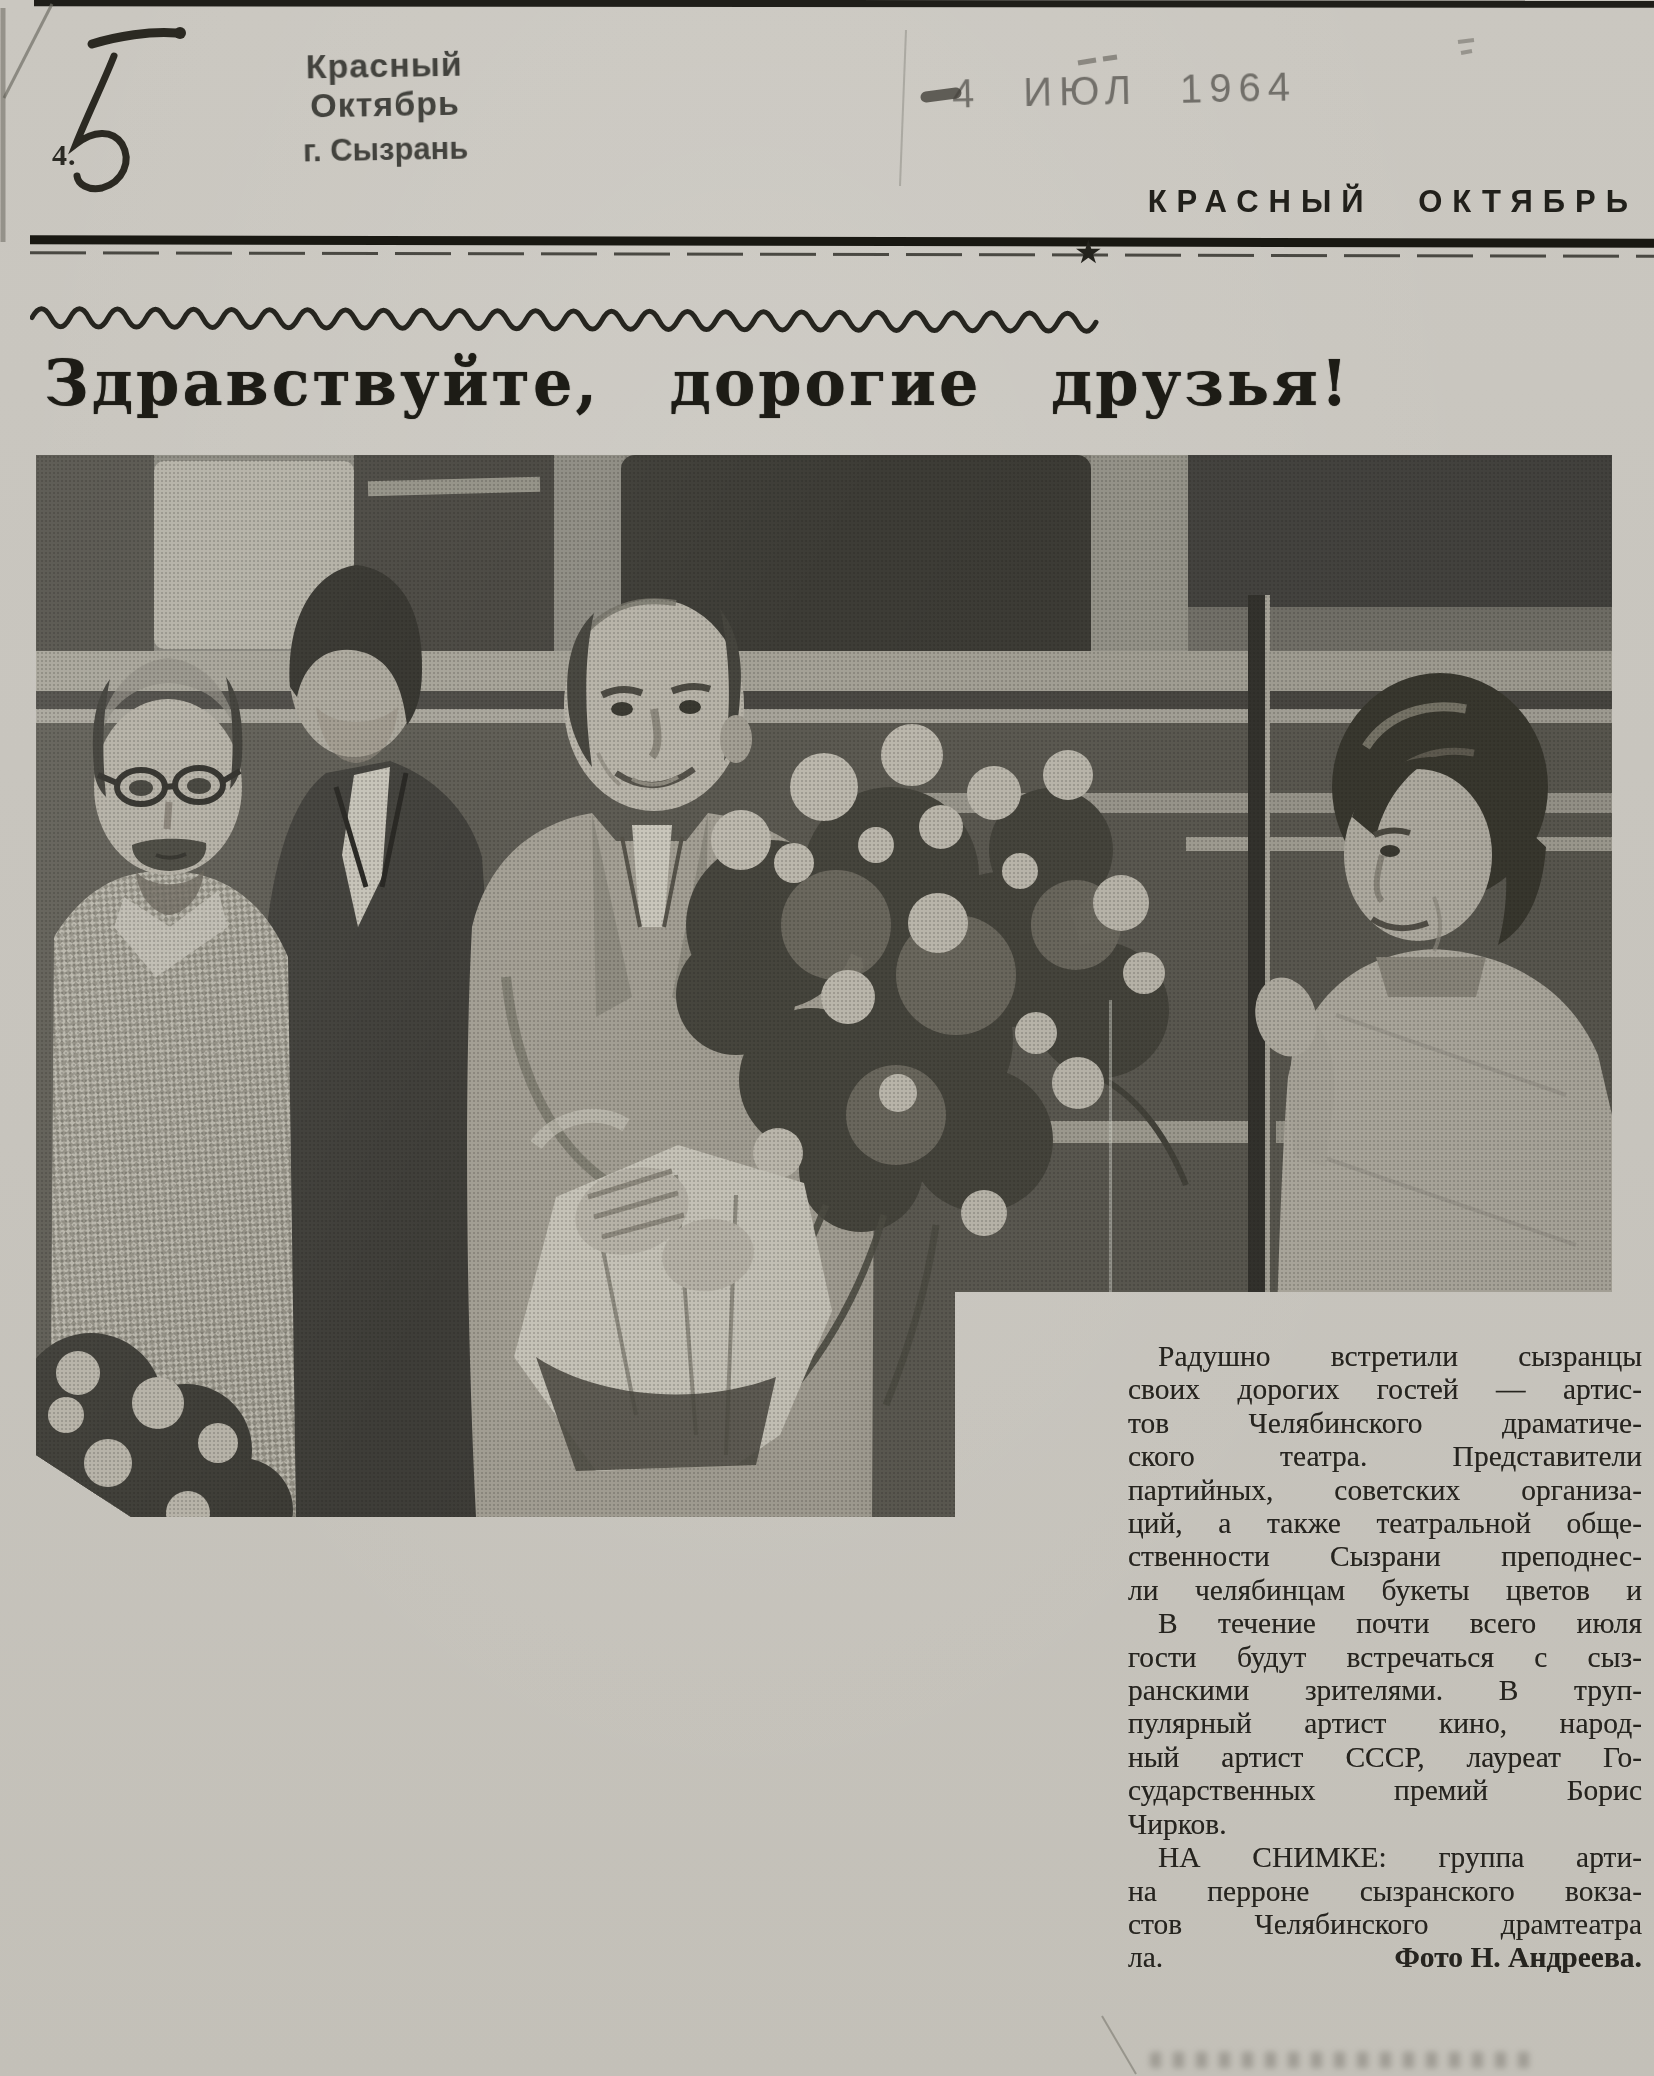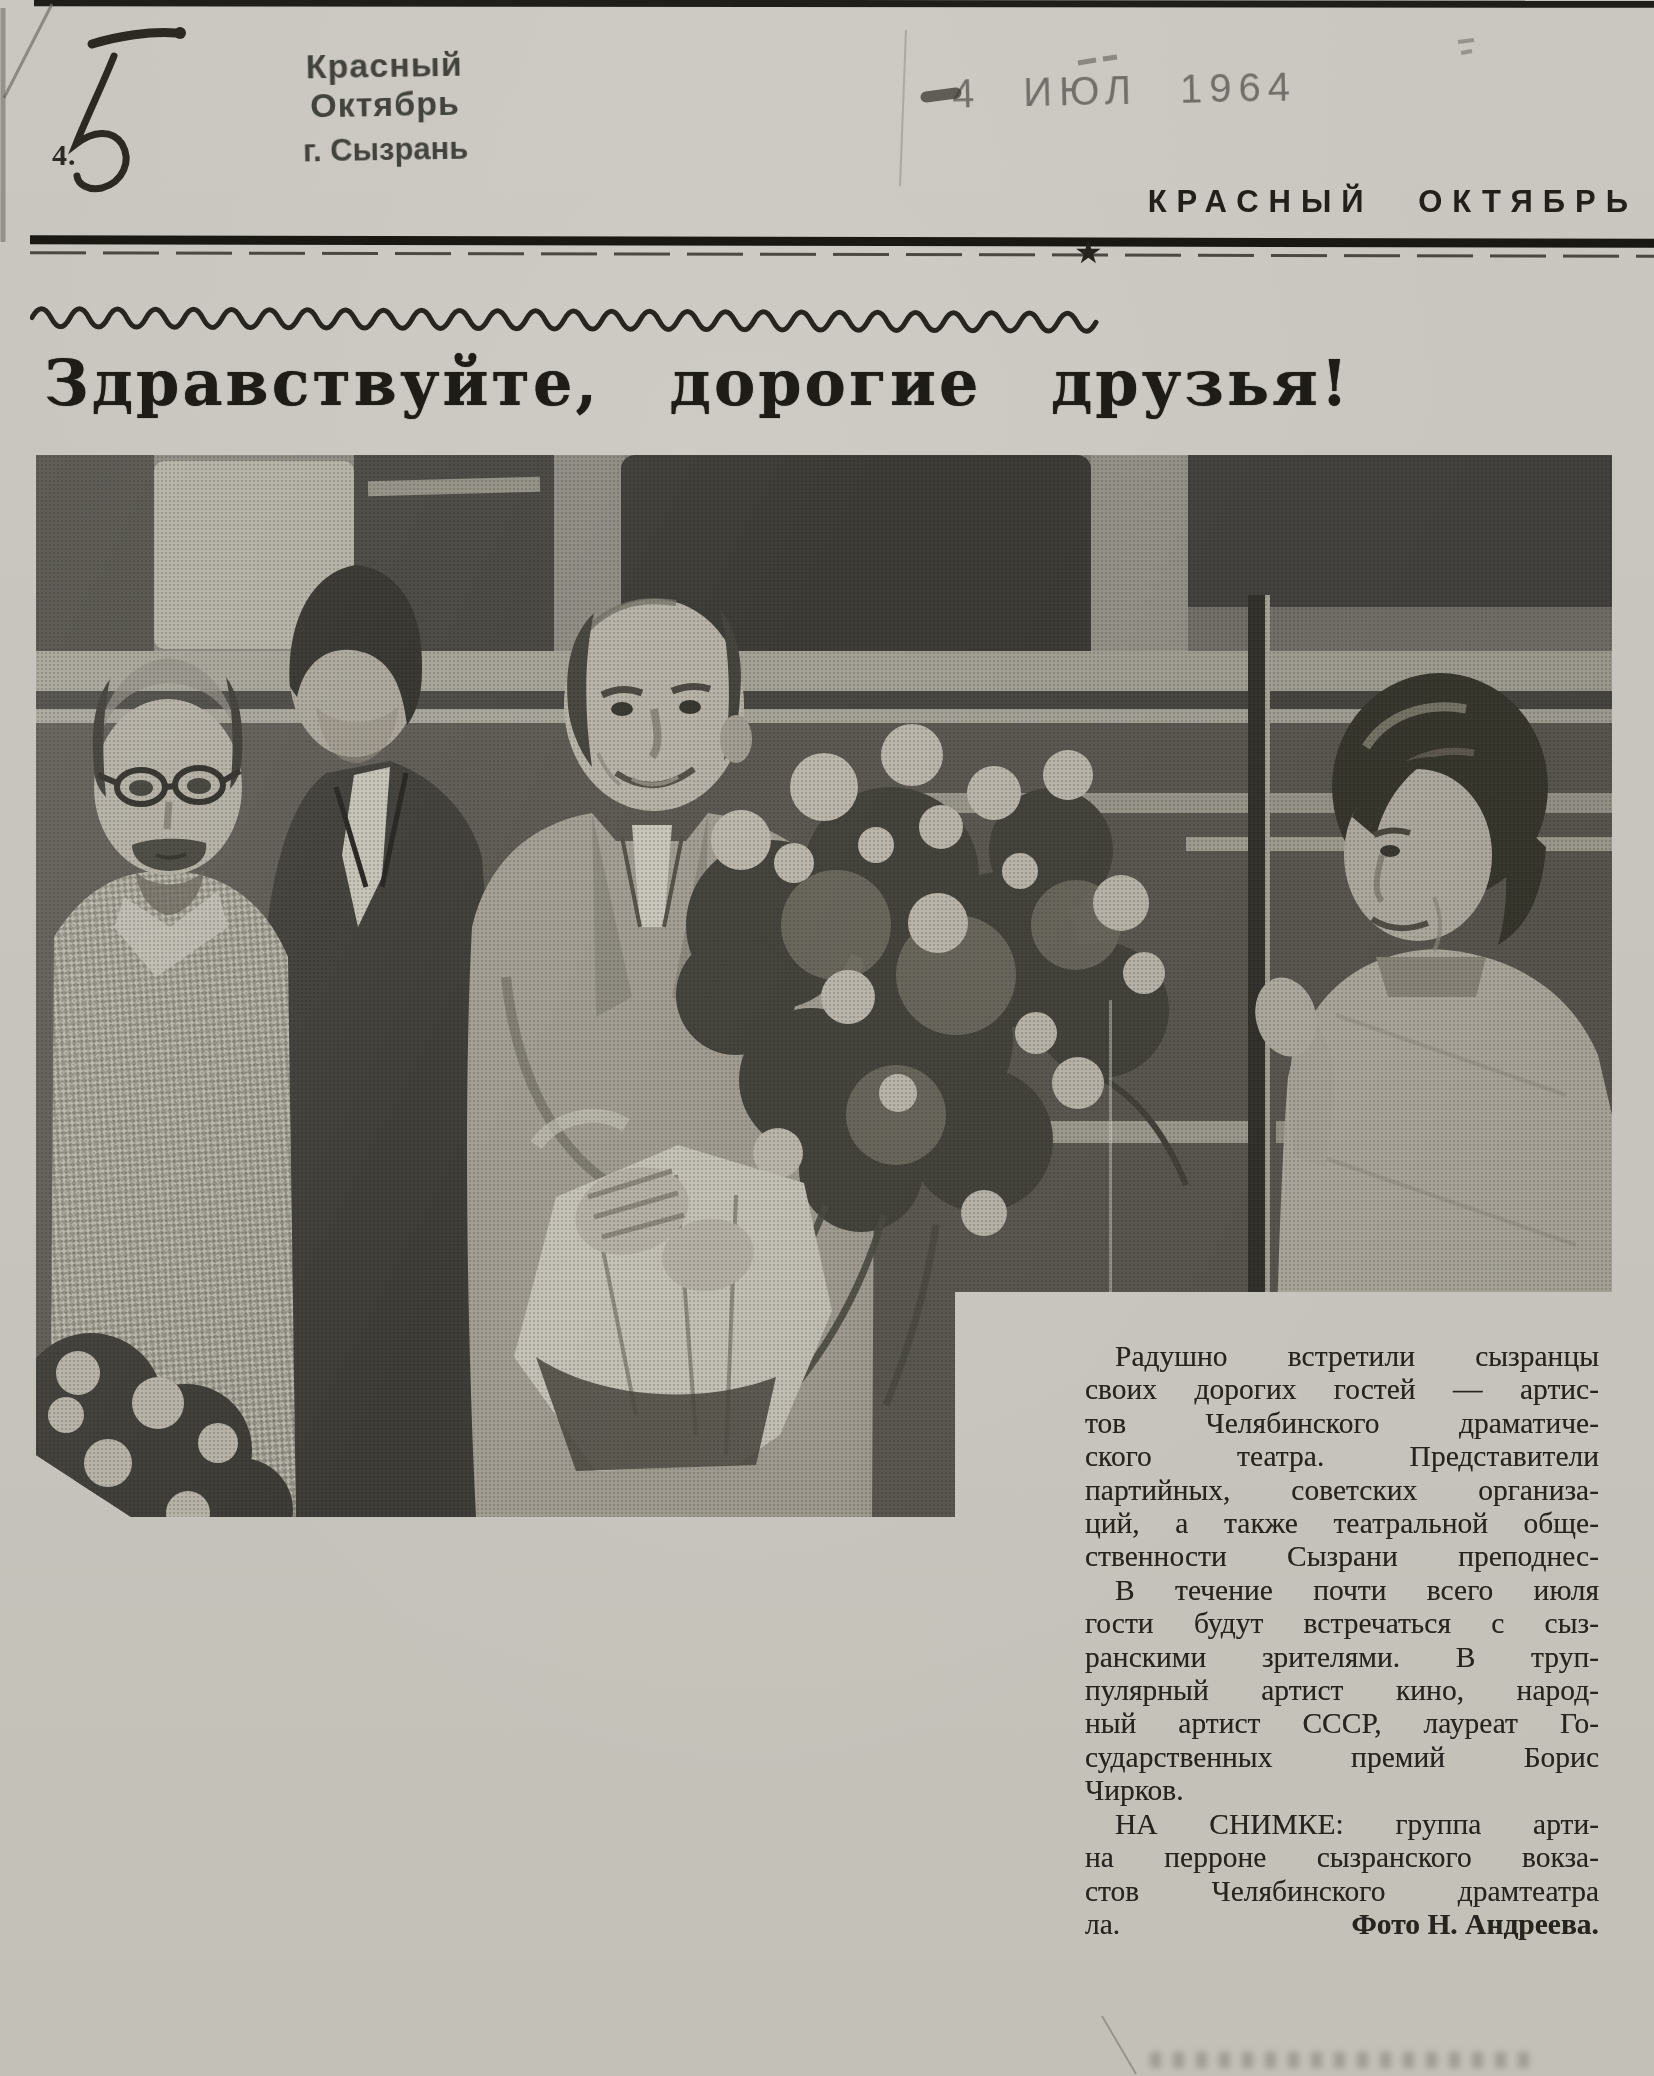--- a/index.html
+++ b/index.html
@@ -42,21 +42,21 @@
   .photo{left:36px;top:455px;width:1576px;height:1062px;background:#87857c;
     clip-path:polygon(0 0,1576px 0,1576px 837px,919px 837px,919px 1062px,95px 1062px,0 1000px);}
   .photo-art{position:absolute;left:0;top:0;width:1576px;height:1062px;}
   .halftone{position:absolute;inset:0;pointer-events:none;
     background-image:radial-gradient(rgba(24,23,19,.17) 1px, rgba(0,0,0,0) 1.45px);
     background-size:4px 4px;}
   .photo-tint{position:absolute;inset:0;pointer-events:none;
     background:linear-gradient(118deg, rgba(255,255,248,.10) 0%, rgba(255,255,248,0) 40%, rgba(10,10,5,.10) 100%);}
   .scratch{position:absolute;left:1073px;top:545px;width:3px;height:515px;background:rgba(225,223,214,.45);}
   
-  .article{left:1085px;top:1340px;width:514px;font-family:"Liberation Serif", serif;
+  .article{left:1128px;top:1340px;width:514px;font-family:"Liberation Serif", serif;
     font-size:29.5px;line-height:33.4px;color:#26241f;text-shadow:0 0 .5px rgba(38,36,31,.45);}
   .ln{text-align:justify;text-align-last:justify;}
   .ln.indent{text-indent:30px;}
   .ln.noj{text-align:center;text-align-last:left;}
   .ln-last{display:flex;justify-content:space-between;align-items:baseline;}
   .credit{font-weight:700;}
   .ghost{left:1150px;top:2052px;width:390px;height:16px;opacity:.55;filter:blur(3px);border-radius:4px;
     background:repeating-linear-gradient(90deg, rgba(66,62,54,.5) 0 11px, rgba(66,62,54,0) 11px 23px);}
 </style>
 </head>
@@ -277,20 +277,21 @@
   </div>
 
   <div class="abs article">
     <div class="ln indent">Радушно встретили сызранцы</div>
     <div class="ln">своих дорогих гостей — артис-</div>
     <div class="ln">тов Челябинского драматиче-</div>
     <div class="ln">ского театра. Представители</div>
     <div class="ln">партийных, советских организа-</div>
     <div class="ln">ций, а также театральной обще-</div>
     <div class="ln">ственности Сызрани преподнес-</div>
+    <div class="ln">ли челябинцам букеты цветов и</div>
     <div class="ln indent">В течение почти всего июля</div>
     <div class="ln">гости будут встречаться с сыз-</div>
     <div class="ln">ранскими зрителями. В труп-</div>
     <div class="ln">пулярный артист кино, народ-</div>
     <div class="ln">ный артист СССР, лауреат Го-</div>
     <div class="ln">сударственных премий Борис</div>
     <div class="ln noj">Чирков.</div>
     <div class="ln indent">НА СНИМКЕ: группа арти-</div>
     <div class="ln">на перроне сызранского вокза-</div>
     <div class="ln">стов Челябинского драмтеатра</div>

